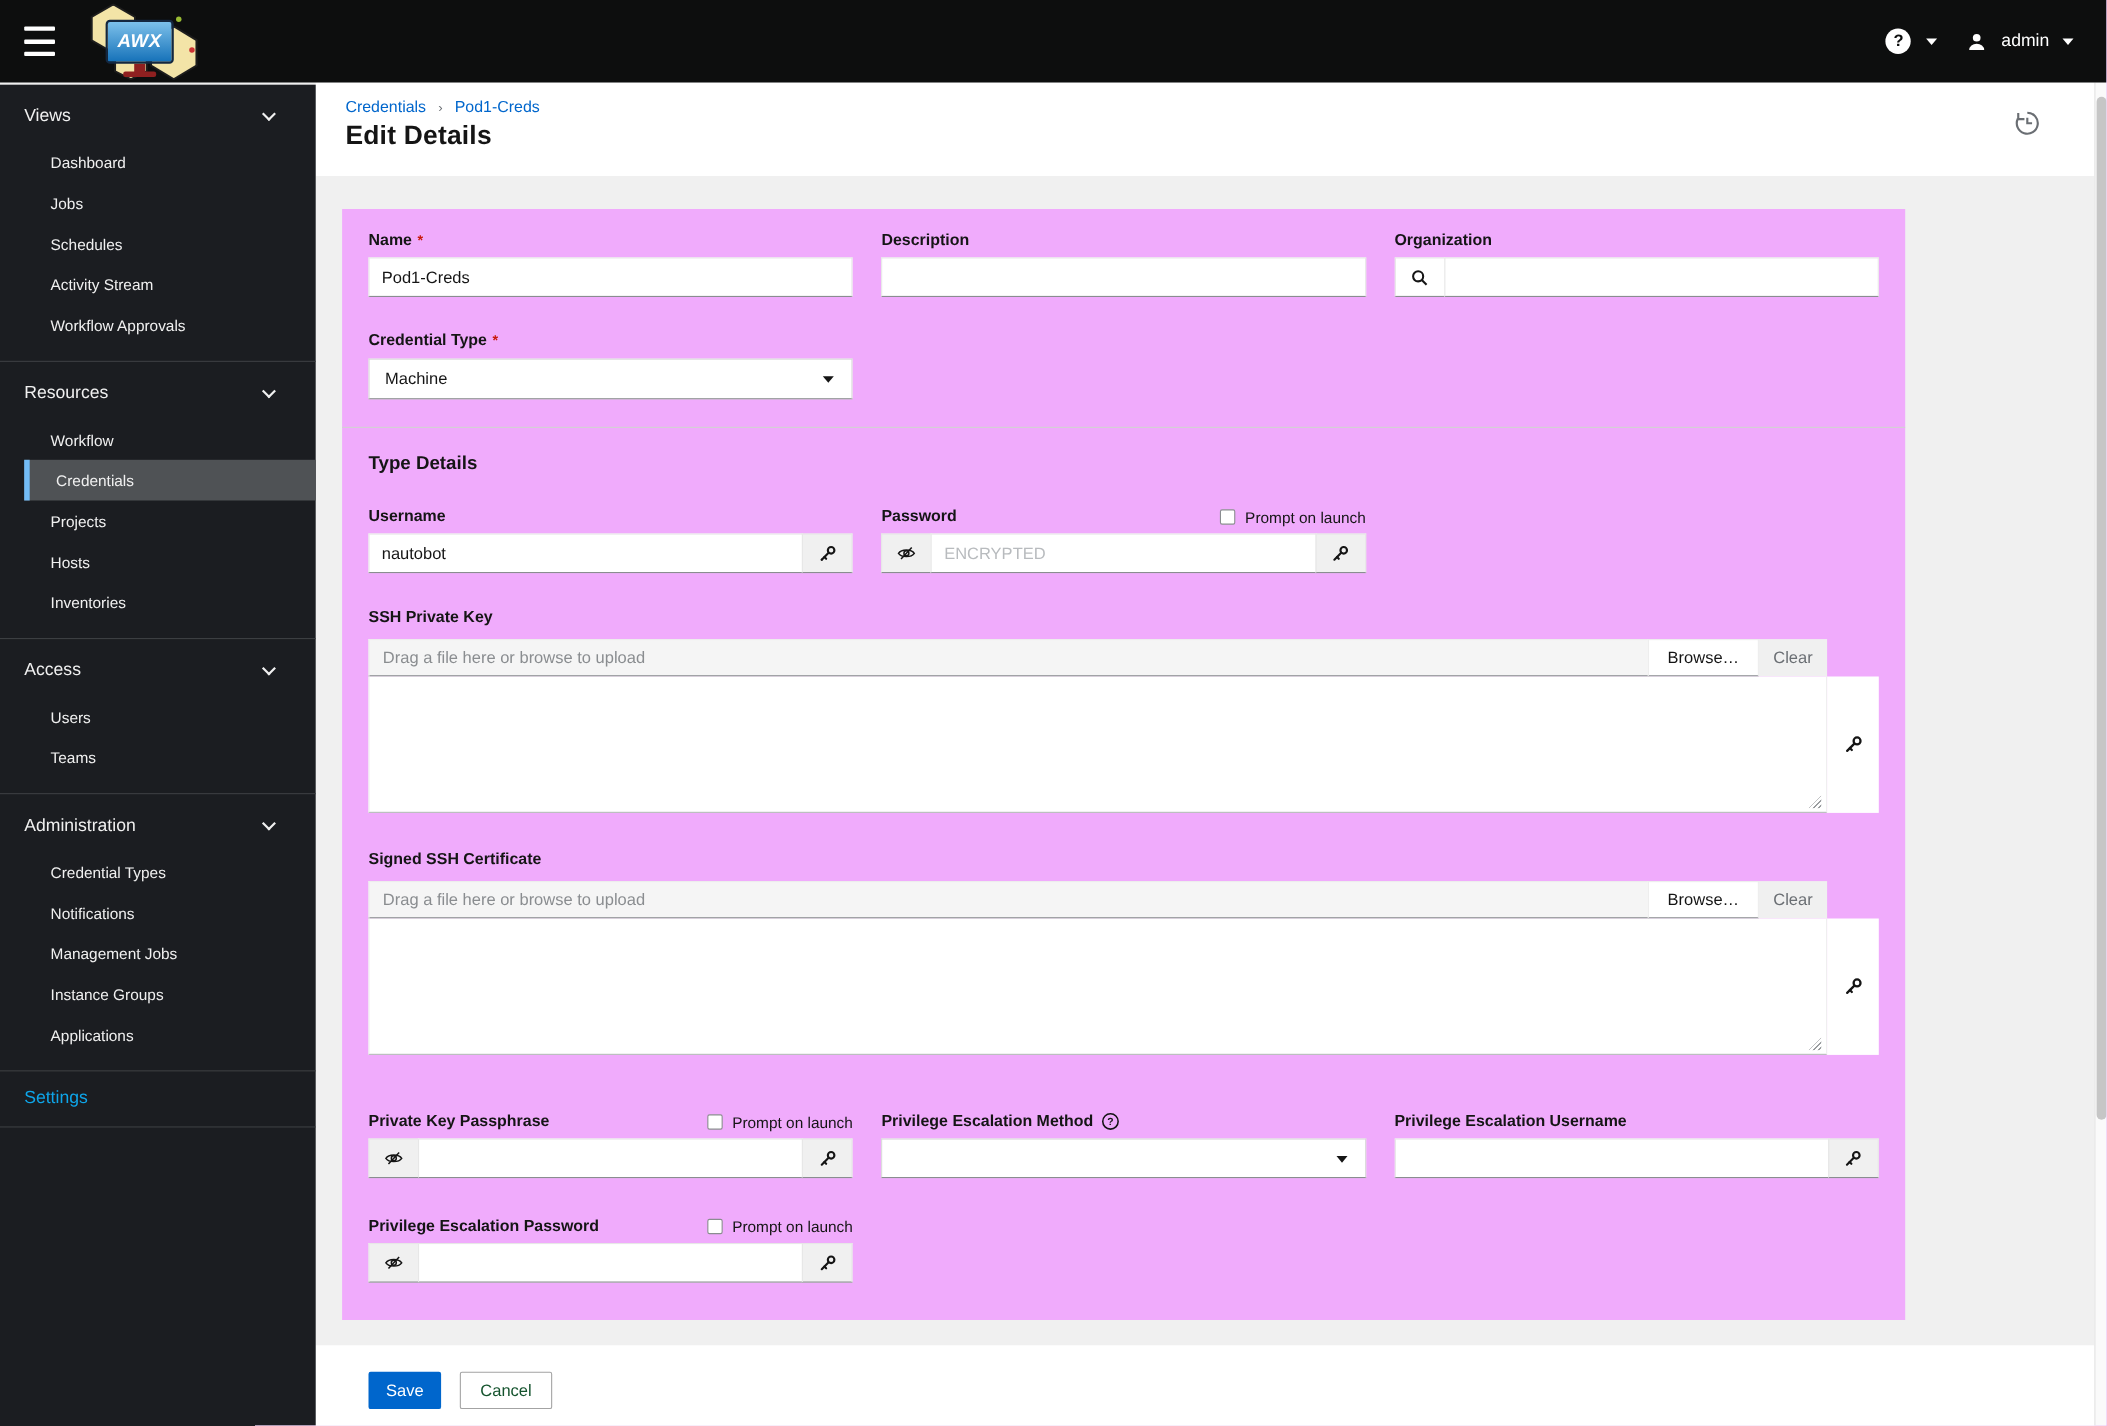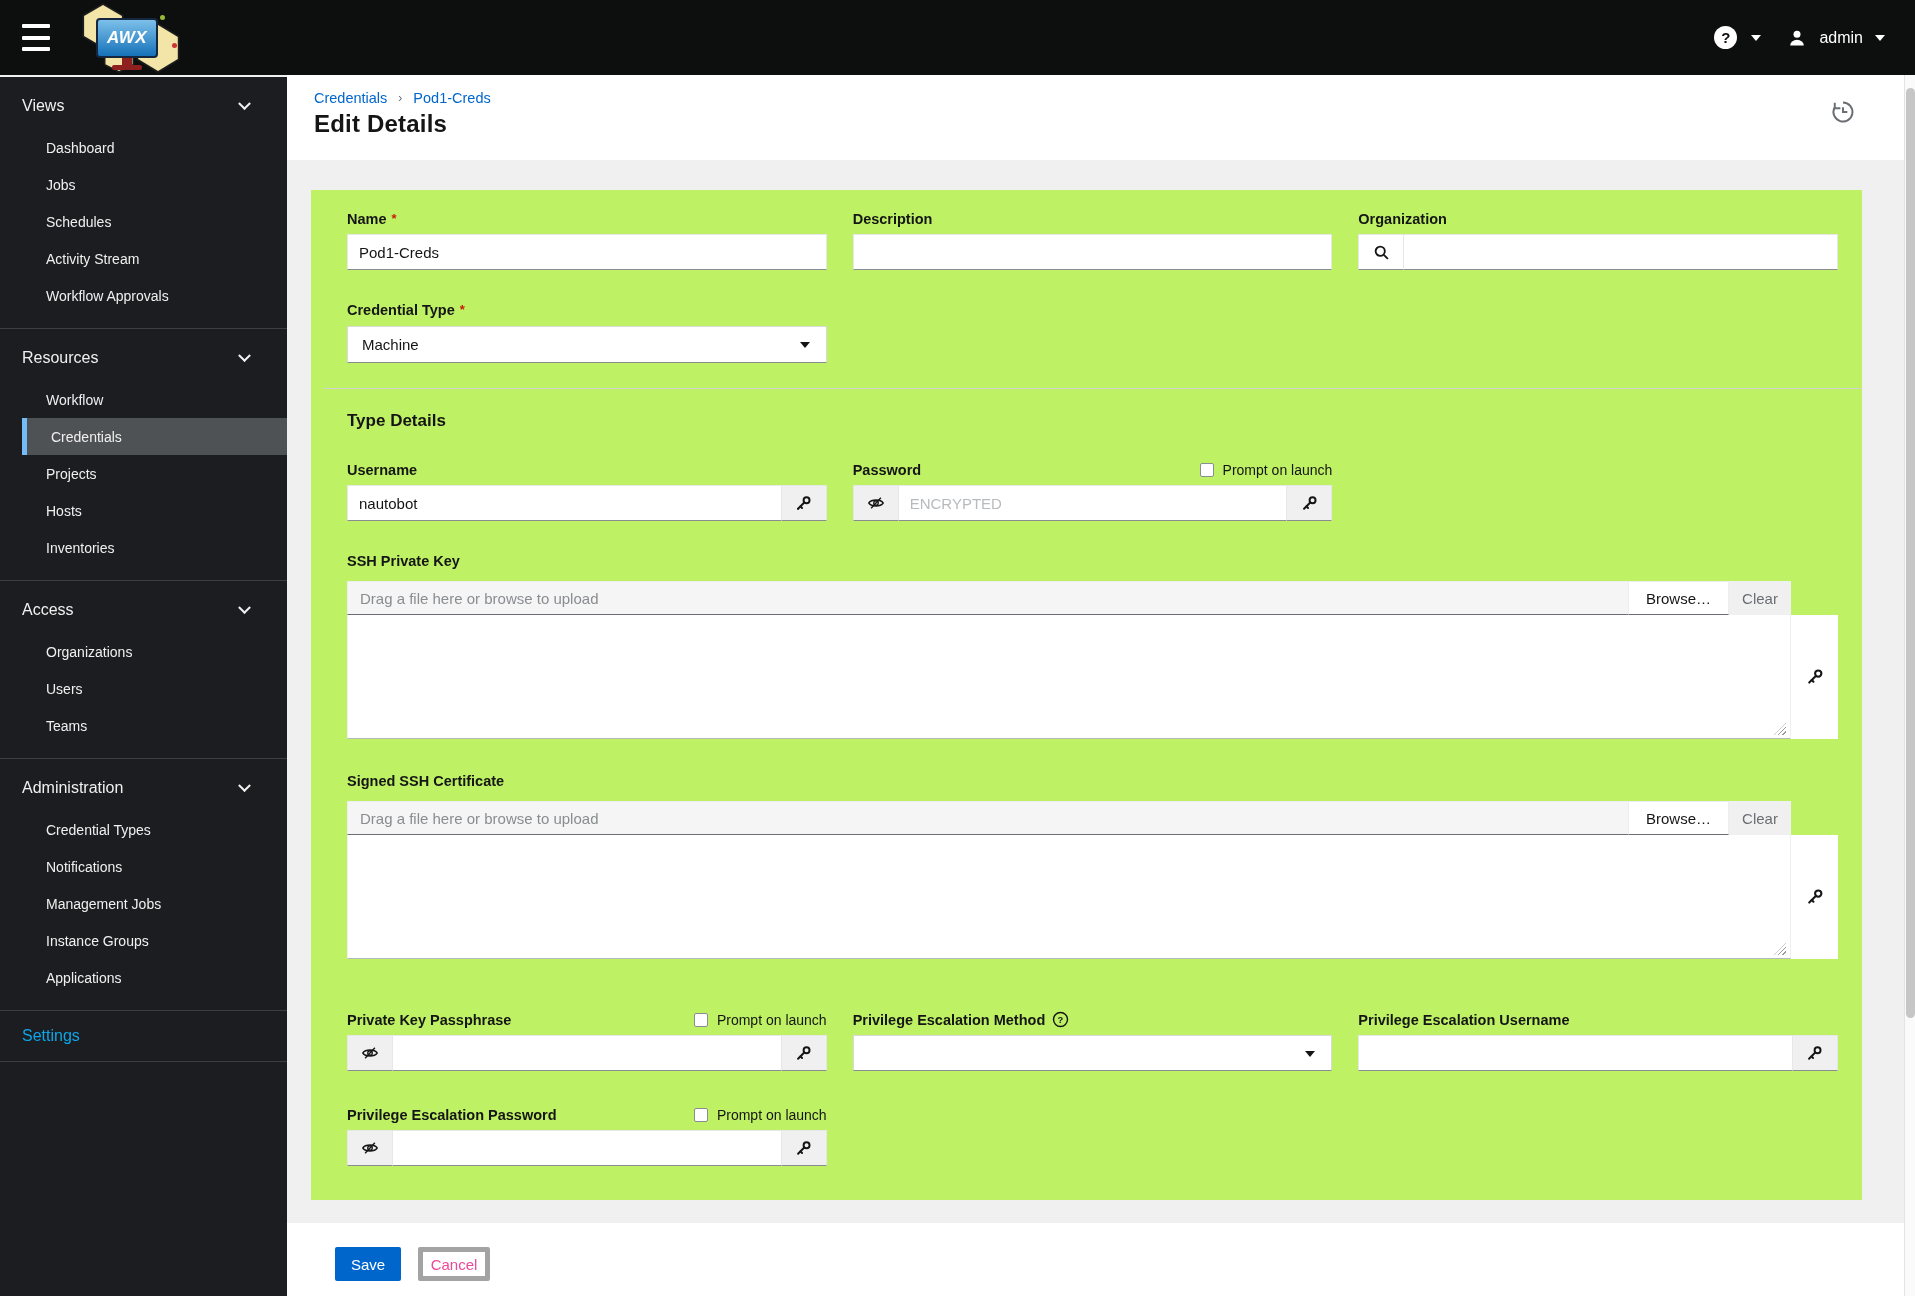--- a/index.html
+++ b/index.html
@@ -41,21 +41,21 @@
   
   #main { position:absolute; top:75px; left:287px; width:1617px; bottom:0; background:#f0f0f0; }
   #page-header { height:85px; background:#fff; position:relative; padding:15px 0 0 27px; }
   .breadcrumb { display:flex; align-items:center; font-size:14.5px; }
   .breadcrumb a { color:#0066cc; text-decoration:none; cursor:pointer; }
   .crumb-sep { color:#6a6e73; margin:0 11px; font-size:12px; }
   .page-title { font-size:24px; font-weight:700; color:#151515; margin-top:4px; letter-spacing:.2px; }
   .history-btn { position:absolute; right:48px; top:24px; width:26px; height:26px; cursor:pointer; }
 
   
-  #card { margin:30px 42px 0 24px; width:1551px; background:#bef264; padding:20px 24px 34px 36px; }
+  #card { margin:30px 42px 0 24px; width:1421px; background:#f0abfc; padding:20px 24px 34px 24px; }
   .cols { display:flex; gap:26px; }
   .col { width:calc((100% - 52px)/3); }
   .f-label-row { display:flex; align-items:center; justify-content:space-between; height:17px; }
   .f-label { font-size:14.5px; font-weight:600; color:#151515; display:flex; align-items:center; }
   .req { color:#c9190b; margin-left:5px; font-size:13px; }
   .help-q { margin-left:7px; display:inline-flex; }
 
   .pf-input { width:100%; height:36px; border:1px solid #e7e7e7; border-bottom:1px solid #8a8d90; background:#fff; font-size:15px; color:#151515; padding:0 11px; font-family:"Liberation Sans",sans-serif; outline:none; }
   .pf-input::placeholder { color:#b8bbbe; }
   .mt7 { margin-top:7px; }
@@ -83,21 +83,21 @@
   .clear-btn { width:62px; height:34px; background:#f0f0f0; border:none; font-size:15px; color:#6a6e73; cursor:pointer; font-family:"Liberation Sans",sans-serif; }
   .ta-wrap { display:flex; position:relative; }
   .pf-textarea { width:calc(100% - 47px); height:124px; border:1px solid #efefef; border-top:none; border-bottom:1px solid #b5b8ba; resize:none; outline:none; background:#fff; }
   .key-col { width:47px; display:flex; align-items:center; justify-content:center; background:#fff; cursor:pointer; }
   .grip { position:absolute; right:52px; bottom:4px; width:12px; height:12px; clip-path:polygon(100% 0,100% 100%,0 100%); background:repeating-linear-gradient(135deg,#fff 0 2px,#9a9da0 2px 3px); cursor:nwse-resize; }
 
   
   #footer-bar { margin-top:23px; height:83px; background:#fff; padding:24px 0 0 48px; display:flex; gap:17px; }
   .btn { height:34px; font-size:15px; border-radius:2px; cursor:pointer; font-family:"Liberation Sans",sans-serif; }
   .btn-primary { width:66px; background:#0066cc; color:#fff; border:none; }
-  .btn-secondary { width:72px; background:#fff; color:#ec4899; border:5px solid #a3a3a3; }
+  .btn-secondary { width:84px; background:#fff; color:#14532d; border:1px solid #a3a3a3; }
 
   
   #scrollbar { position:absolute; top:75px; right:0; width:11px; bottom:0; background:#fafafa; border-left:1px solid #e3e3e3; z-index:25; }
   #scroll-thumb { position:absolute; top:13px; left:1px; width:9px; height:930px; background:#c6c6c6; border-radius:5px; }
 
   svg { display:block; }
 </style>
 </head>
 <body>
 
@@ -164,21 +164,20 @@
     <div class="nav-item">Projects</div>
     <div class="nav-item">Hosts</div>
     <div class="nav-item">Inventories</div>
   </div>
   <div class="nav-div"></div>
   <div class="nav-sec">
     <div class="nav-head">
       <span>Access</span>
       <span class="chev"></span>
     </div>
-    <div class="nav-item">Organizations</div>
     <div class="nav-item">Users</div>
     <div class="nav-item">Teams</div>
   </div>
   <div class="nav-div"></div>
   <div class="nav-sec">
     <div class="nav-head">
       <span>Administration</span>
       <span class="chev"></span>
     </div>
     <div class="nav-item">Credential Types</div>

